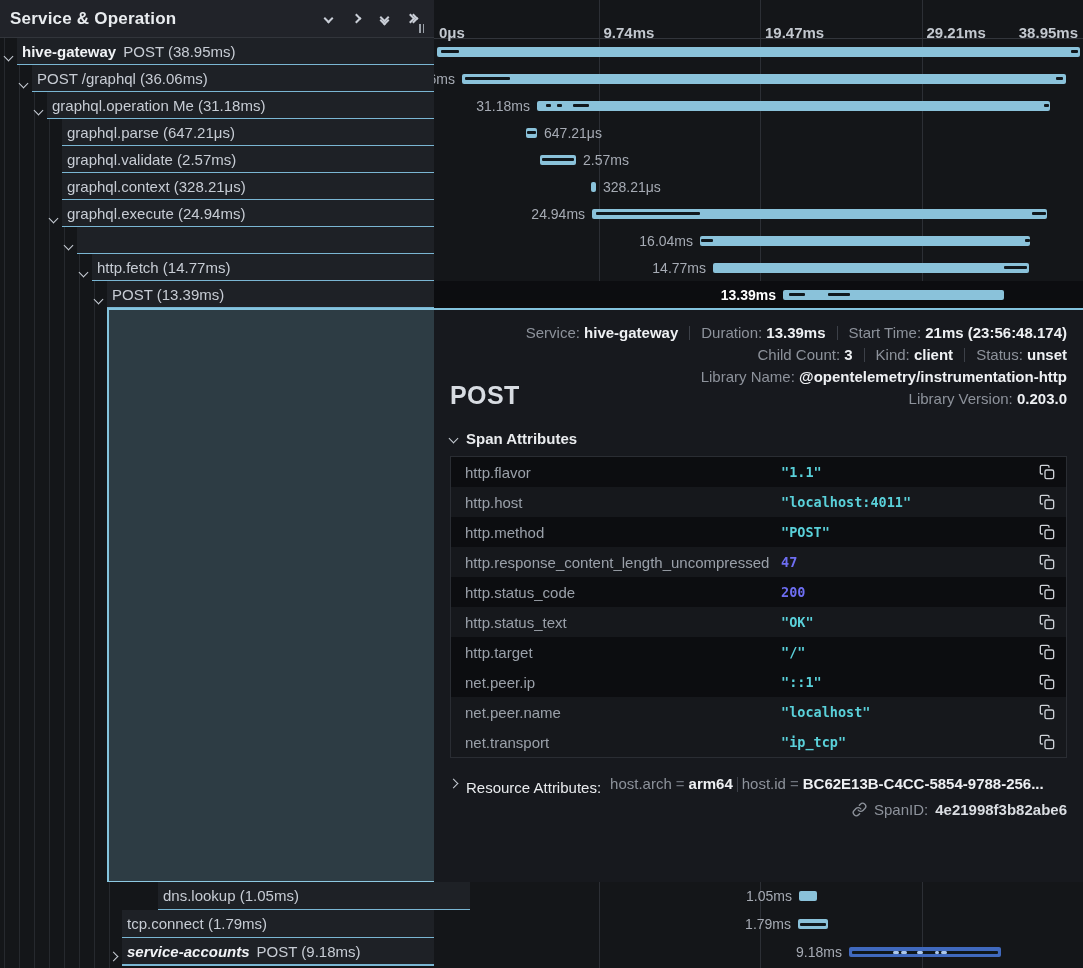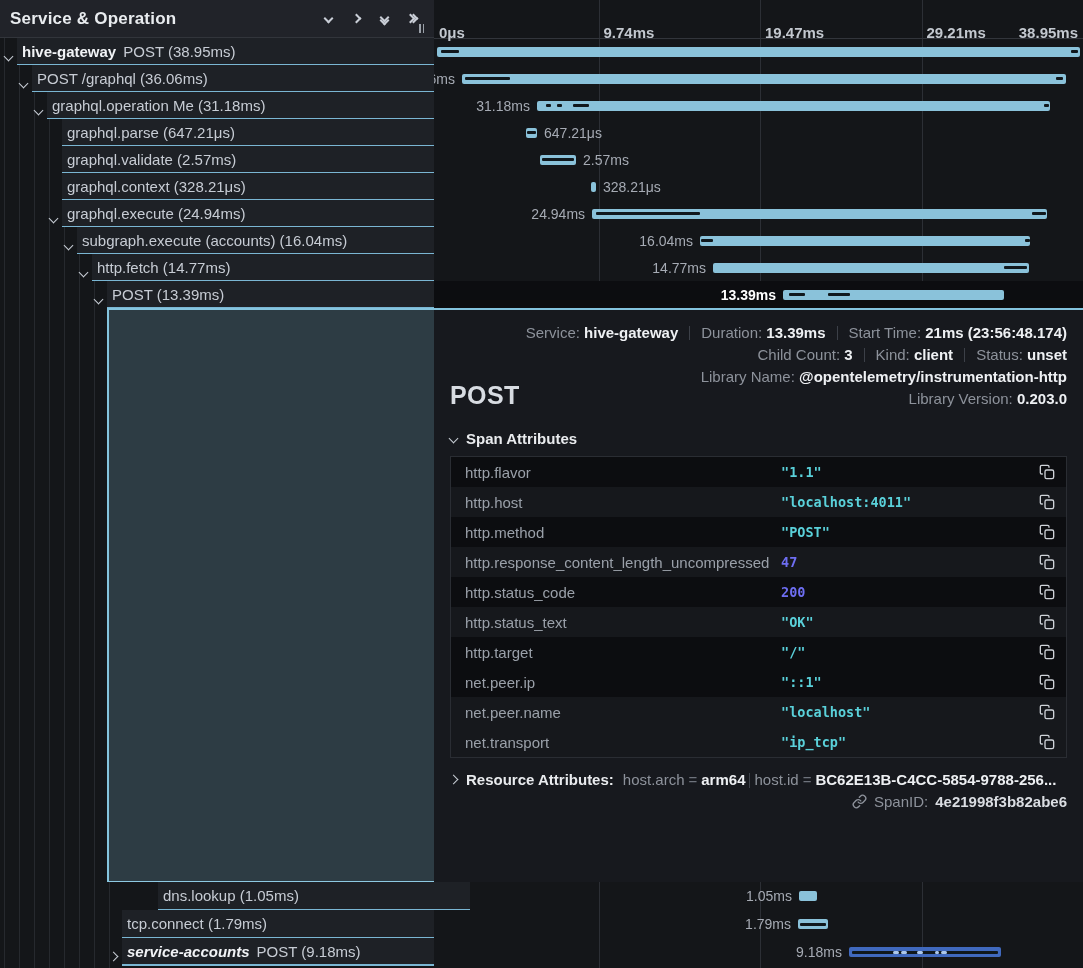--- a/index.html
+++ b/index.html
@@ -69,21 +69,21 @@
   .arow.odd{background:#0c0d10;}
   .arow.even{background:#16181c;}
   .akey{padding-left:14px;font-size:15px;color:#9aa0a9;}
   .aval{position:absolute;left:330px;font-family:"DejaVu Sans Mono",monospace;font-size:13.5px;font-weight:600;}
   .aval.string{color:#5ad1da;}
   .aval.number{color:#6e6ef2;}
   .acopy{position:absolute;right:11px;top:50%;transform:translateY(-50%);width:16px;height:16px;
          color:#ced2d8;cursor:pointer;}
   .resline{margin-top:13px;display:flex;align-items:center;font-size:15px;gap:9px;cursor:pointer;}
   .resline .chev{border-width:1.6px;}
-  .restitle{font-weight:700;color:#e9ebee;}
+  .restitle{font-weight:400;color:#e9ebee;margin-top:8px;}
   .ritem{white-space:nowrap;}
   .rkey{color:#8d929b;}
   .req{color:#6e737c;padding:0 4px;}
   .rval{color:#eef0f3;font-weight:700;}
   .rdiv{display:inline-block;width:1px;height:15px;background:#3c4048;margin:0 4px;vertical-align:-3px;}
   .spanid{margin-top:5px;display:flex;justify-content:flex-end;align-items:center;gap:7px;
           font-size:15px;color:#8d929b;}
   .spanid .val{color:#dadde2;font-weight:700;}
   .linkicon{width:15px;height:15px;color:#8d929b;cursor:pointer;}
 </style>
@@ -217,21 +217,20 @@
         <div class="track">
           <div class="bar" style="left: 24.35%; width: 70.11%;"></div>
           <div class="mark" style="left: 24.96%; width: 16.02%;"></div>
           <div class="mark" style="left: 92.14%; width: 2.16%;"></div>
           <span class="dur" style="right: calc(75.65% + 7px);">24.94ms</span>
         </div>
       </div>
       <div class="row" style="top: 227px; height: 27px;">
         <div class="cell" style="left: 77px; width: 357px;">
           <div class="cv"><span class="chev down"></span></div>
-          <span>subgraph.execute (accounts) (16.04ms)</span>
         </div>
         <div class="track">
           <div class="bar" style="left: 40.99%; width: 50.85%;"></div>
           <div class="mark" style="left: 41.14%; width: 1.85%;"></div>
           <div class="mark" style="left: 91.06%; width: 0.7%;"></div>
           <span class="dur" style="right: calc(59.01% + 7px);">16.04ms</span>
         </div>
       </div>
       <div class="row" style="top: 254px; height: 27px;">
         <div class="cell" style="left: 92px; width: 342px;">

